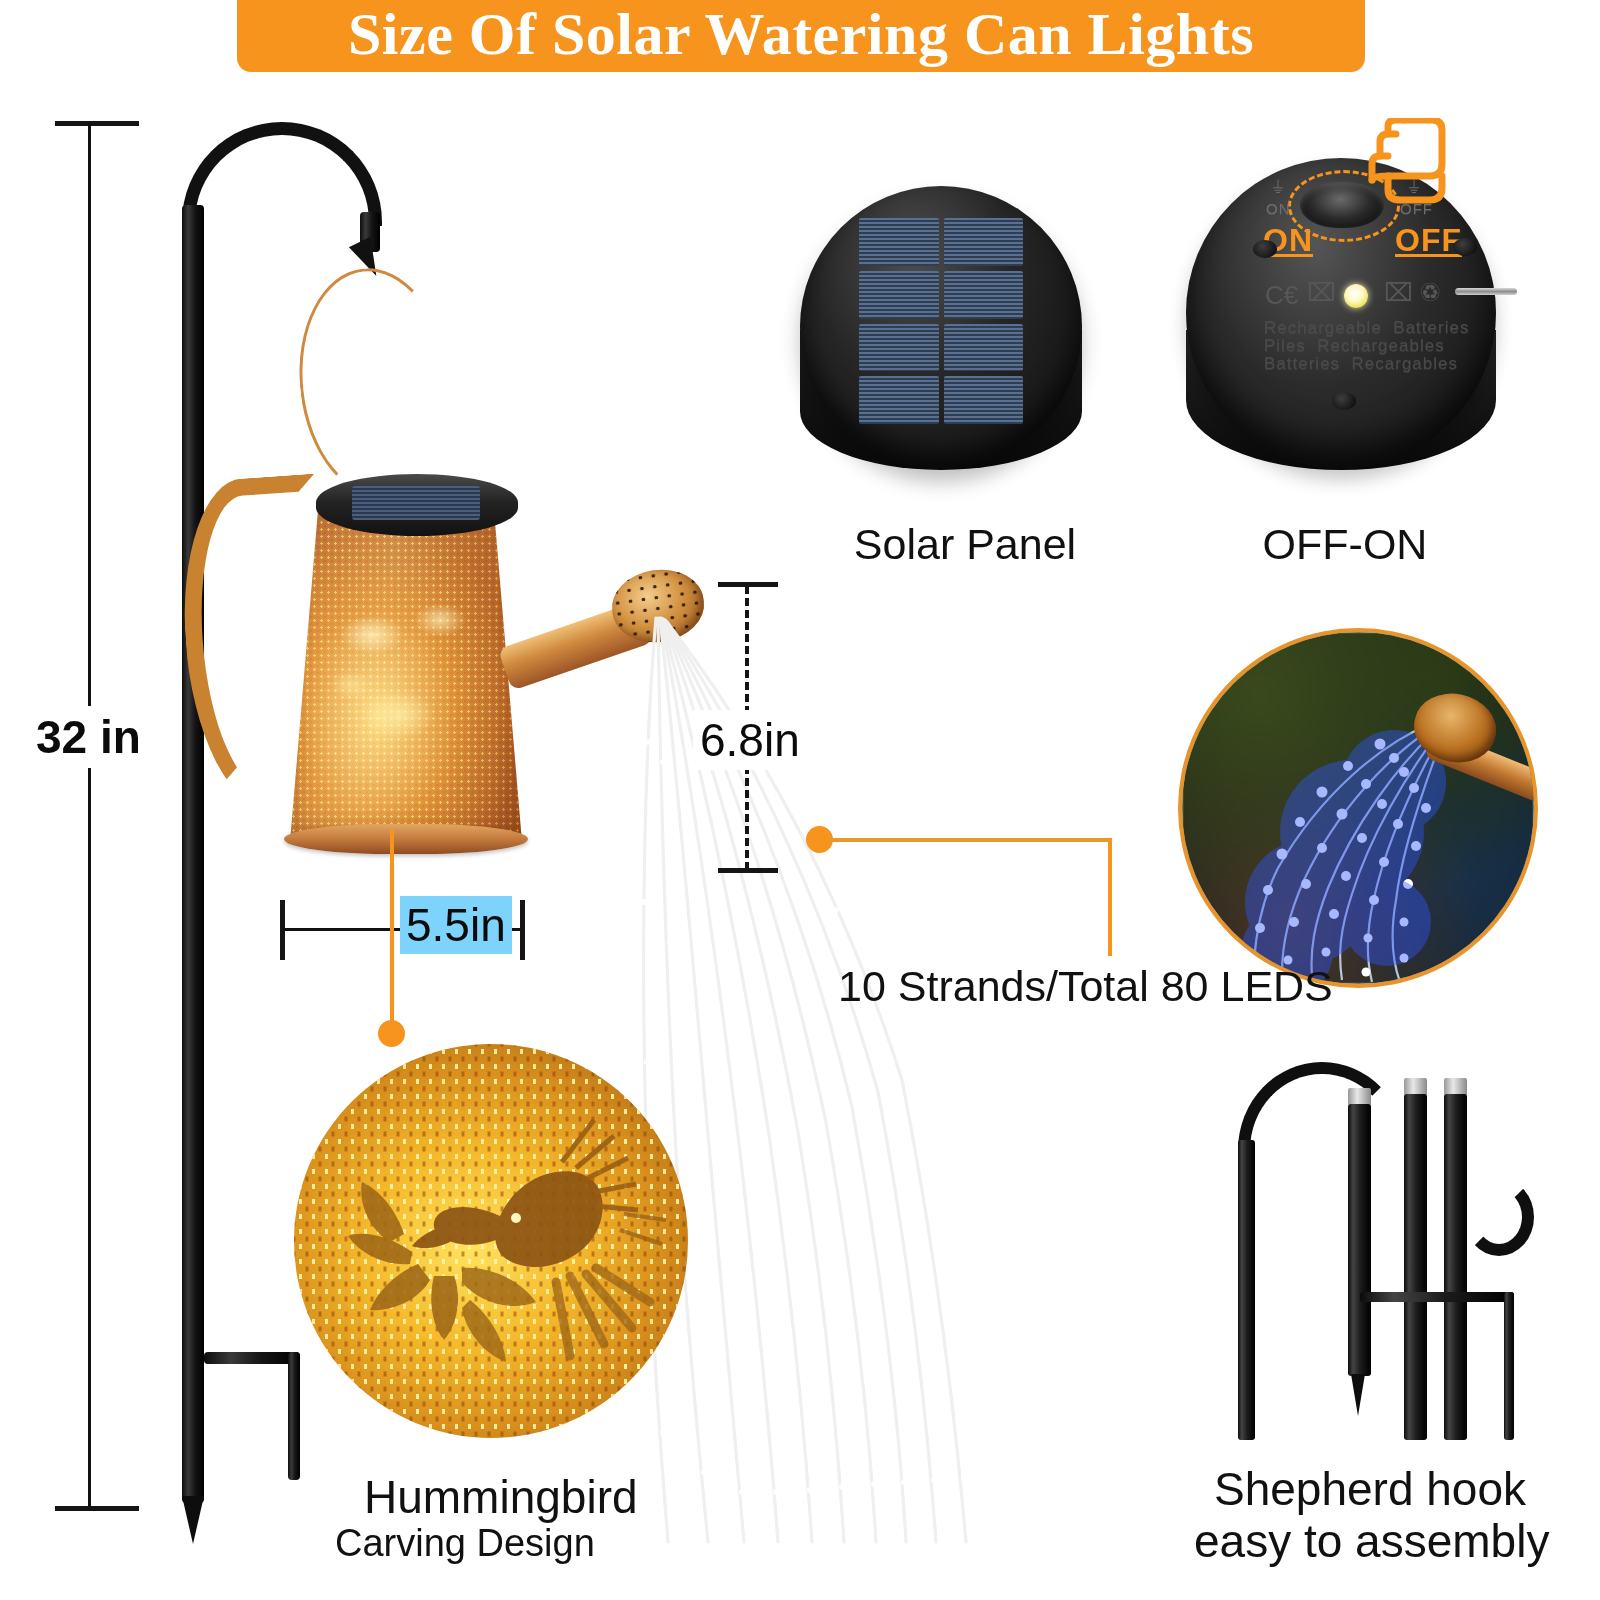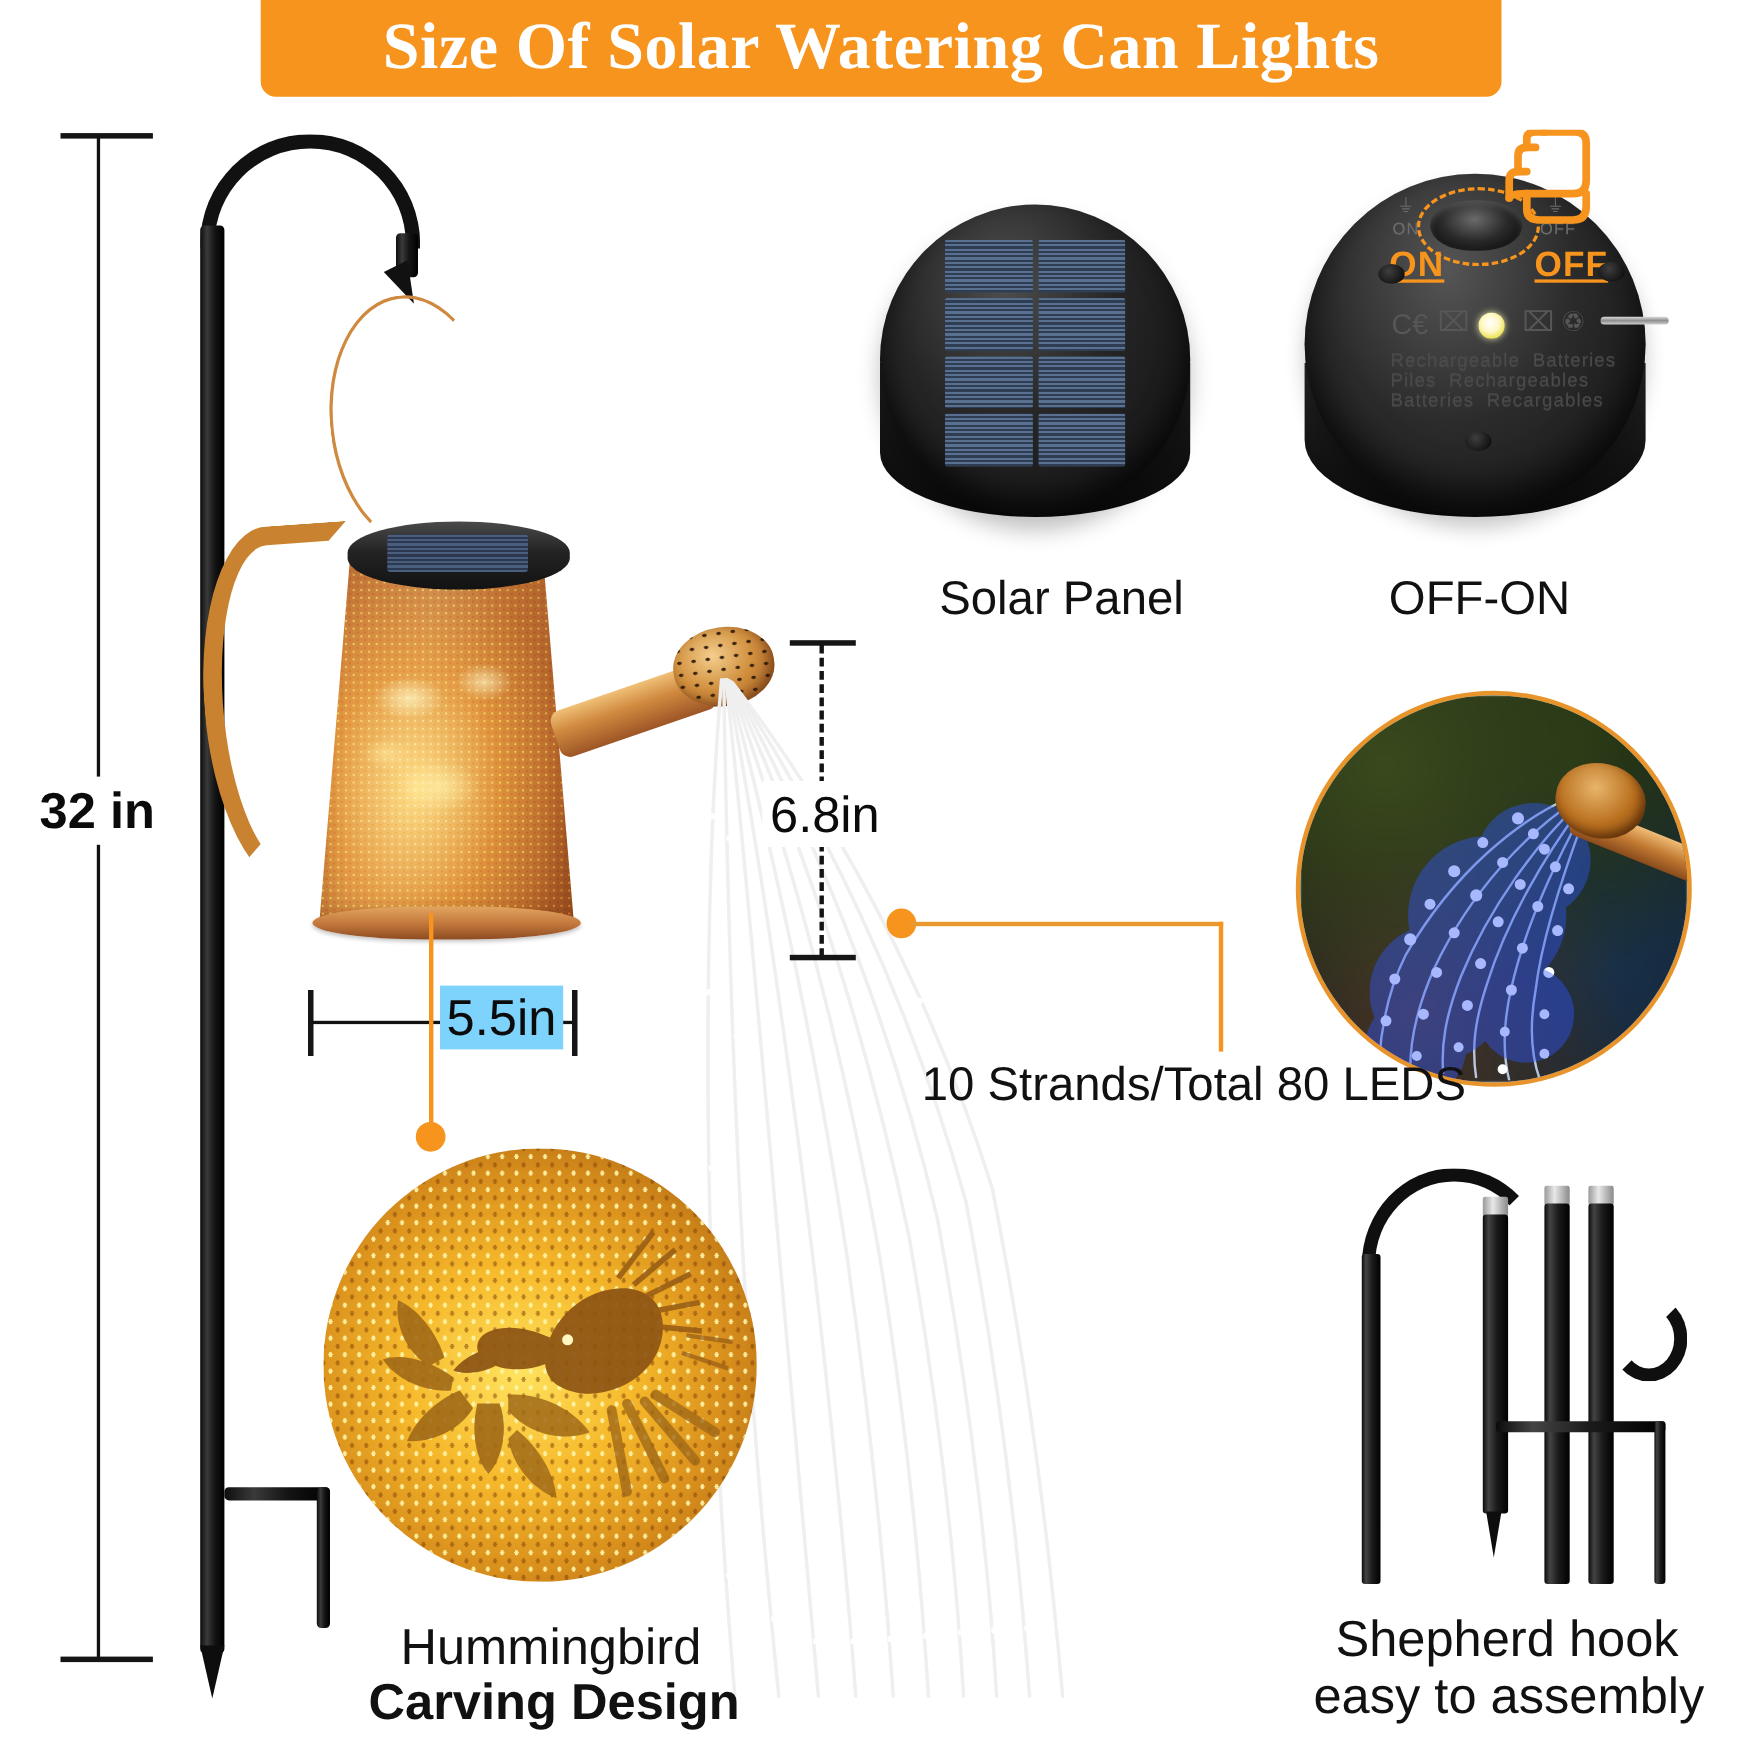--- a/index.html
+++ b/index.html
@@ -7,21 +7,21 @@
   html, body {
     width: 1600px; height: 1600px;
     background: #ffffff;
     font-family: "Liberation Sans", sans-serif;
     overflow: hidden;
   }
   #stage { position: relative; width: 1600px; height: 1600px; background:#fff; }
 
   
   .header-banner {
-    position: absolute; left: 237px; top: 0px; width: 1128px; height: 88px;
+    position: absolute; left: 237px; top: 0px; width: 1128px; height: 72px;
     background: #f6941e;
     border-radius: 0 0 14px 14px;
     display: flex; align-items: center; justify-content: center;
   }
   .header-title {
     font-family: "Liberation Serif", serif;
     font-weight: bold;
     font-size: 60px;
     color: #ffffff;
     letter-spacing: 0.5px;
@@ -573,21 +573,21 @@
       </g>
 
       <g stroke="#9a5f16" stroke-width="4" fill="none" opacity="0.75">
         <path d="M330 170 L 372 176"></path>
           <path d="M326 186 L 368 200"></path>
       </g>
     </svg>
   </div>
 
   <div class="caption" style="left:364px; top:1472px; font-size:46px;">Hummingbird</div>
-  <div class="caption" style="left:335px; top:1522px; font-size:46px;font-weight:bold;">Carving Design</div>
+  <div class="caption" style="left:335px; top:1522px; font-size:38px;">Carving Design</div>
 
   <div class="part-hookcurve" style="left:1238px; top:1062px; width:168px; height:176px; clip-path: inset(0 0 50% 0);"></div>
   <div class="part-rod" style="left:1238px; top:1140px; width:17px; height:300px;"></div>
 
   <div class="part-cap" style="left:1348px; top:1088px; width:23px; height:18px;"></div>
   <div class="part-rod" style="left:1348px; top:1104px; width:23px; height:272px;"></div>
   <div class="part-tip" style="left:1351px; top:1374px;"></div>
 
   <div class="part-cap" style="left:1404px; top:1078px; width:23px; height:18px;"></div>
   <div class="part-rod" style="left:1404px; top:1094px; width:23px; height:346px;"></div>

